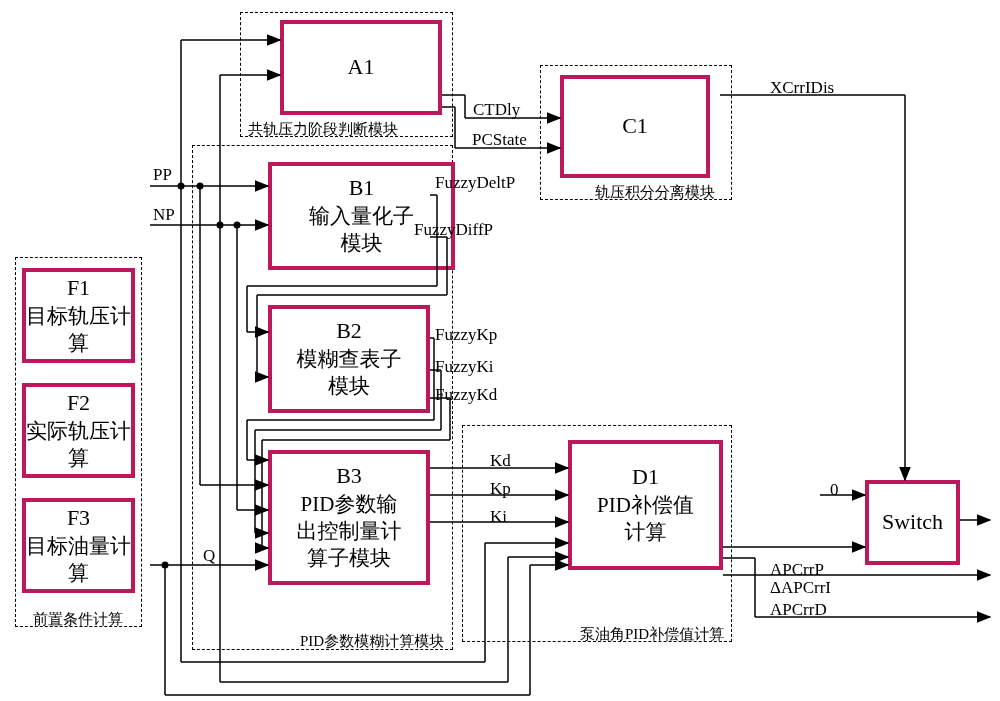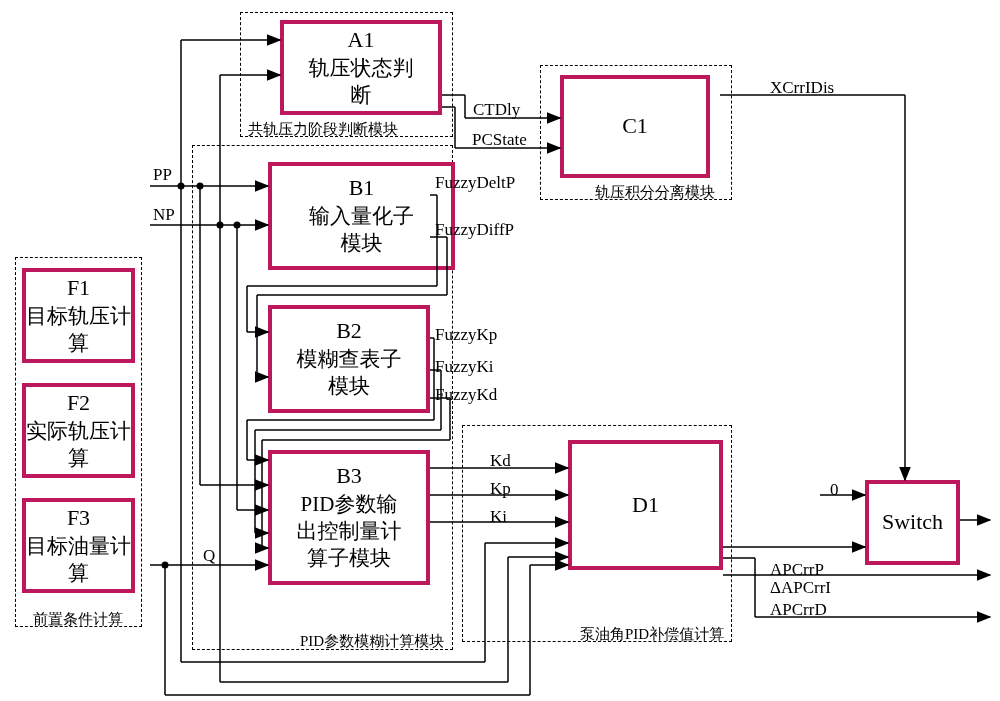--- a/index.html
+++ b/index.html
@@ -76,21 +76,20 @@
 <div class="group-label" style="left:300px; top:632px;">PID参数模糊计算模块</div>
 
 <div class="dashed-group" style="left:540px; top:65px; width:192px; height:135px;"></div>
 <div class="group-label" style="left:595px; top:183px;">轨压积分分离模块</div>
 
 <div class="dashed-group" style="left:462px; top:425px; width:270px; height:217px;"></div>
 <div class="group-label" style="left:580px; top:625px;">泵油角PID补偿值计算</div>
 
 <div class="block" style="left:280px; top:20px; width:162px; height:95px;">
   <span class="block-id">A1</span>
-  <span>轨压状态判<br>断</span>
 </div>
 
 <div class="block" style="left:268px; top:162px; width:187px; height:108px;">
   <span class="block-id">B1</span>
   <span>输入量化子<br>模块</span>
 </div>
 
 <div class="block" style="left:268px; top:305px; width:162px; height:108px;">
   <span class="block-id">B2</span>
   <span>模糊查表子<br>模块</span>
@@ -100,20 +99,21 @@
   <span class="block-id">B3</span>
   <span>PID参数输<br>出控制量计<br>算子模块</span>
 </div>
 
 <div class="block" style="left:560px; top:75px; width:150px; height:103px;">
   <span class="block-id">C1</span>
 </div>
 
 <div class="block" style="left:568px; top:440px; width:155px; height:130px;">
   <span class="block-id">D1</span>
+  <span>PID补偿值<br>计算</span>
 </div>
 
 <div class="block" style="left:22px; top:268px; width:113px; height:95px;">
   <span class="block-id">F1</span>
   <span>目标轨压计<br>算</span>
 </div>
 
 <div class="block" style="left:22px; top:383px; width:113px; height:95px;">
   <span class="block-id">F2</span>
   <span>实际轨压计<br>算</span>
@@ -129,21 +129,21 @@
 </div>
 
 <span class="signal-label" style="left:153px; top:165px;">PP</span>
 <span class="signal-label" style="left:153px; top:205px;">NP</span>
 <span class="signal-label" style="left:203px; top:546px;">Q</span>
 
 <span class="signal-label" style="left:473px; top:100px;">CTDly</span>
 <span class="signal-label" style="left:472px; top:130px;">PCState</span>
 
 <span class="signal-label" style="left:435px; top:173px;">FuzzyDeltP</span>
-<span class="signal-label" style="left:435px; top:220px;text-align:center;">FuzzyDiffP</span>
+<span class="signal-label" style="left:414px; top:220px;text-align:center;">FuzzyDiffP</span>
 
 <span class="signal-label" style="left:435px; top:325px;">FuzzyKp</span>
 <span class="signal-label" style="left:435px; top:357px;">FuzzyKi</span>
 <span class="signal-label" style="left:435px; top:385px;">FuzzyKd</span>
 
 <span class="signal-label" style="left:490px; top:451px;">Kd</span>
 <span class="signal-label" style="left:490px; top:479px;">Kp</span>
 <span class="signal-label" style="left:490px; top:507px;">Ki</span>
 
 <span class="signal-label" style="left:770px; top:78px;">XCrrIDis</span>

